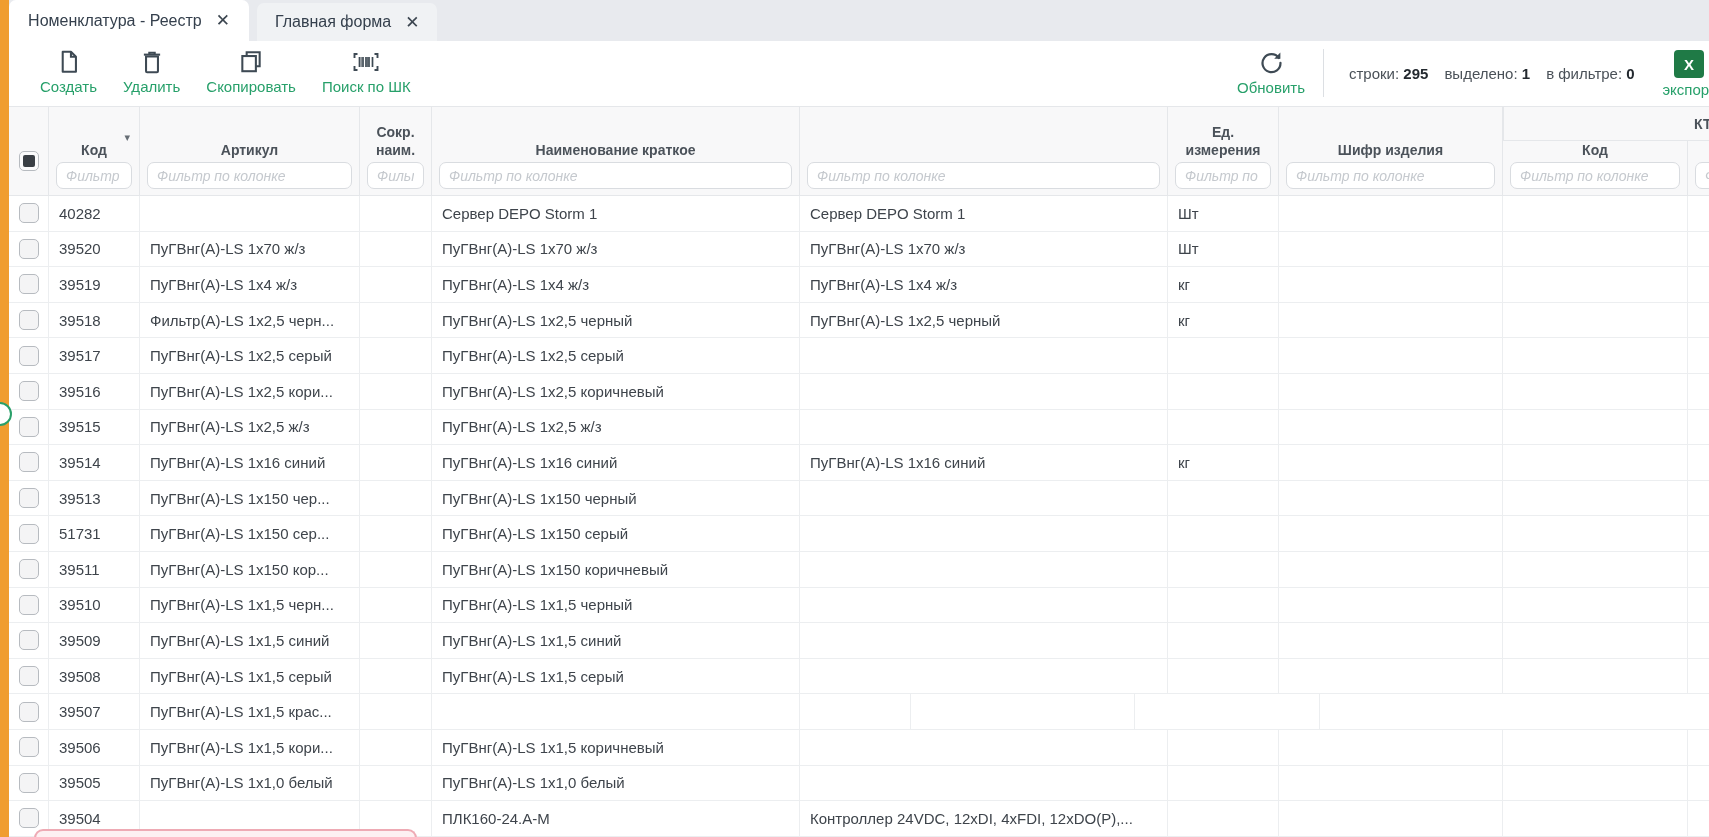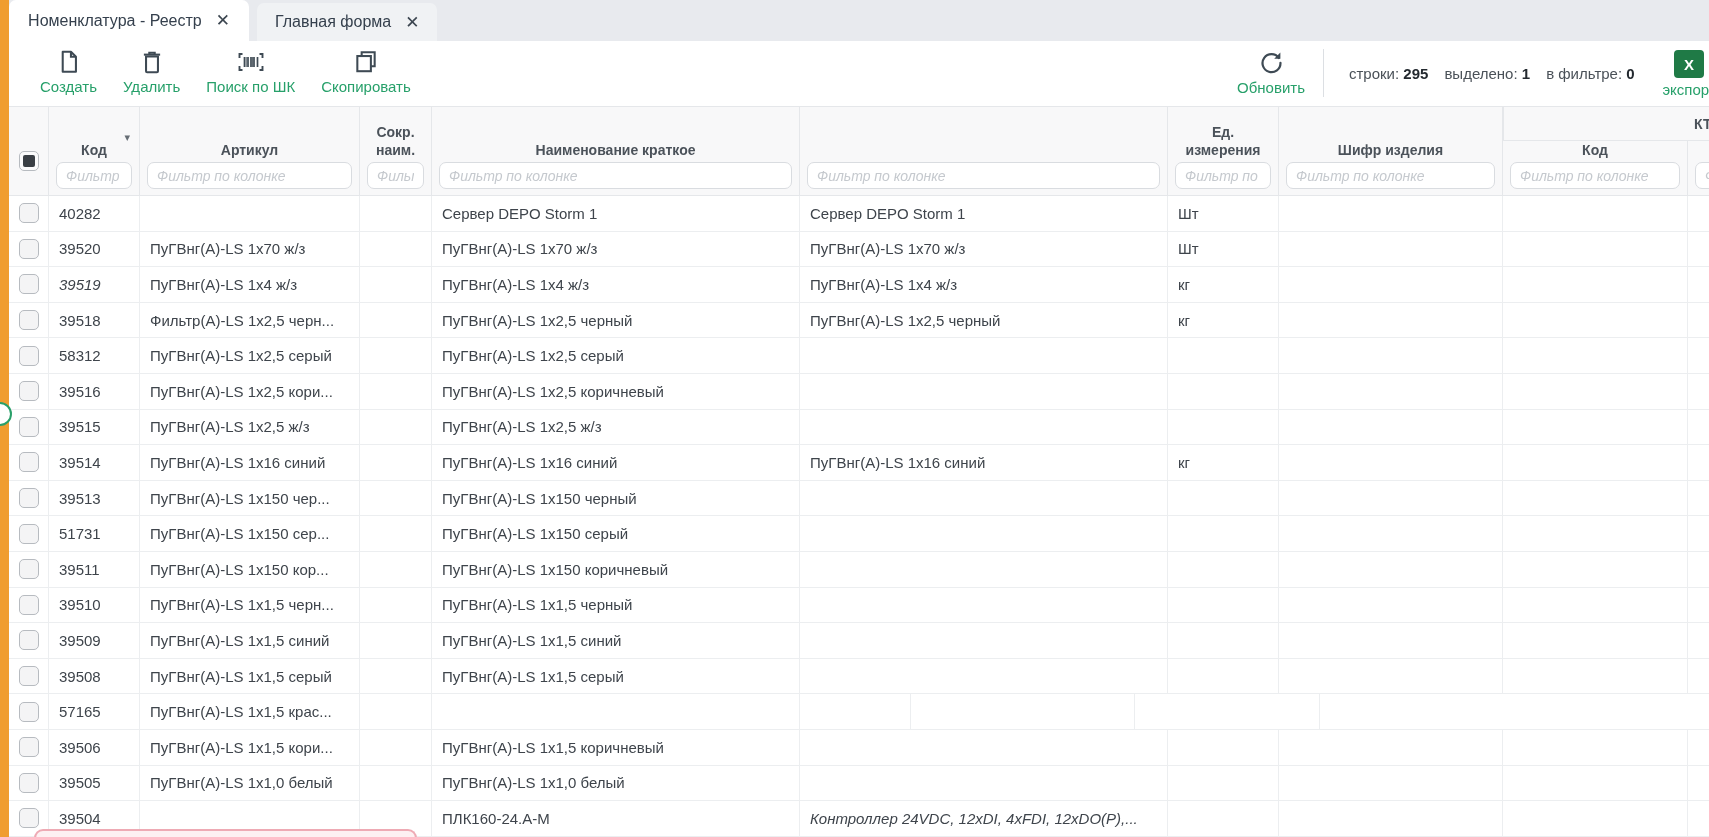--- a/index.html
+++ b/index.html
@@ -101,36 +101,36 @@
         <svg width="26" height="26" viewBox="0 0 24 24">
             <path d="M6.5 7 h11 V20.5 a1 1 0 0 1 -1 1 h-9 a1 1 0 0 1 -1 -1 Z" fill="none" stroke="#3e4a54" stroke-width="1.9"></path>
             <path d="M4.5 5.2 h15" stroke="#3e4a54" stroke-width="1.9"></path>
             <path d="M9.5 5 v-1.6 h5 V5" fill="none" stroke="#3e4a54" stroke-width="1.9"></path>
           </svg>
       </span>
       <span class="tb-label">Удалить</span>
     </div>
     <div class="tb-btn">
       <span>
+        <svg width="26" height="26" viewBox="0 0 24 24">
+            <path d="M8 6.5 V3 h12 v13 h-3.5" fill="none" stroke="#3e4a54" stroke-width="1.9"></path>
+            <rect x="4" y="6.5" width="12.5" height="14" fill="none" stroke="#3e4a54" stroke-width="1.9"></rect>
+          </svg>
+      </span>
+      <span class="tb-label">Скопировать</span>
+    </div>
+    <div class="tb-btn">
+      <span>
         <svg width="28" height="26" viewBox="0 0 28 24">
             <path d="M5.5 4 H2.5 v4 M2.5 16 v4 h3 M22.5 4 h3 v4 M25.5 16 v4 h-3" fill="none" stroke="#3e4a54" stroke-width="1.9"></path>
             <path d="M7.5 7 v10 M11 7 v10 M14 7 v10 M17 7 v10 M20.5 7 v10" stroke="#3e4a54" stroke-width="1.7"></path>
             <path d="M9.2 7 v10 M15.6 7 v10" stroke="#3e4a54" stroke-width="0.9"></path>
           </svg>
       </span>
       <span class="tb-label">Поиск по ШК</span>
-    </div>
-    <div class="tb-btn">
-      <span>
-        <svg width="26" height="26" viewBox="0 0 24 24">
-            <path d="M8 6.5 V3 h12 v13 h-3.5" fill="none" stroke="#3e4a54" stroke-width="1.9"></path>
-            <rect x="4" y="6.5" width="12.5" height="14" fill="none" stroke="#3e4a54" stroke-width="1.9"></rect>
-          </svg>
-      </span>
-      <span class="tb-label">Скопировать</span>
     </div>
   </div>
 
   <div class="tb-btn refresh-btn">
     <span>
       <svg width="27" height="27" viewBox="0 0 28 28">
           <path d="M21.6 9.3 A 9.3 9.3 0 1 0 23.3 14.4" fill="none" stroke="#3e4a54" stroke-width="2.3" stroke-linecap="round"></path>
           <path d="M23.2 3.6 v6.4 h-6.4 z" fill="#3e4a54"></path>
         </svg>
     </span>
@@ -224,21 +224,21 @@
         <div class="gcell c-name_full" style="width: 368px;">ПуГВнг(А)-LS 1х70 ж/з</div>
         <div class="gcell c-unit" style="width: 111px;">Шт</div>
         <div class="gcell c-cipher" style="width: 224px;"></div>
         <div class="gcell c-ktru_code" style="width: 185px;"></div>
         <div class="gcell c-ktru_extra" style="width: 160px;"></div>
       </div>
       <div class="grow">
         <div class="gcell c-select" style="width: 40px;">
           <div class="cb"></div>
         </div>
-        <div class="gcell c-code" style="width: 91px; font-style: italic;">39519</div>
+        <div class="gcell c-code" style="width: 91px;">39519</div>
         <div class="gcell c-article" style="width: 220px;">ПуГВнг(А)-LS 1х4 ж/з</div>
         <div class="gcell c-abbr" style="width: 72px;"></div>
         <div class="gcell c-name_short" style="width: 368px;">ПуГВнг(А)-LS 1х4 ж/з</div>
         <div class="gcell c-name_full" style="width: 368px;">ПуГВнг(А)-LS 1х4 ж/з</div>
         <div class="gcell c-unit" style="width: 111px;">кг</div>
         <div class="gcell c-cipher" style="width: 224px;"></div>
         <div class="gcell c-ktru_code" style="width: 185px;"></div>
         <div class="gcell c-ktru_extra" style="width: 160px;"></div>
       </div>
       <div class="grow">
@@ -252,21 +252,21 @@
         <div class="gcell c-name_full" style="width: 368px;">ПуГВнг(А)-LS 1х2,5 черный</div>
         <div class="gcell c-unit" style="width: 111px;">кг</div>
         <div class="gcell c-cipher" style="width: 224px;"></div>
         <div class="gcell c-ktru_code" style="width: 185px;"></div>
         <div class="gcell c-ktru_extra" style="width: 160px;"></div>
       </div>
       <div class="grow">
         <div class="gcell c-select" style="width: 40px;">
           <div class="cb"></div>
         </div>
-        <div class="gcell c-code" style="width: 91px;">58312</div>
+        <div class="gcell c-code" style="width: 91px;">39517</div>
         <div class="gcell c-article" style="width: 220px;">ПуГВнг(А)-LS 1х2,5 серый</div>
         <div class="gcell c-abbr" style="width: 72px;"></div>
         <div class="gcell c-name_short" style="width: 368px;">ПуГВнг(А)-LS 1х2,5 серый</div>
         <div class="gcell c-name_full" style="width: 368px;"></div>
         <div class="gcell c-unit" style="width: 111px;"></div>
         <div class="gcell c-cipher" style="width: 224px;"></div>
         <div class="gcell c-ktru_code" style="width: 185px;"></div>
         <div class="gcell c-ktru_extra" style="width: 160px;"></div>
       </div>
       <div class="grow">
@@ -392,21 +392,21 @@
         <div class="gcell c-name_full" style="width: 368px;"></div>
         <div class="gcell c-unit" style="width: 111px;"></div>
         <div class="gcell c-cipher" style="width: 224px;"></div>
         <div class="gcell c-ktru_code" style="width: 185px;"></div>
         <div class="gcell c-ktru_extra" style="width: 160px;"></div>
       </div>
       <div class="grow">
         <div class="gcell c-select" style="width: 40px;">
           <div class="cb"></div>
         </div>
-        <div class="gcell c-code" style="width: 91px;">57165</div>
+        <div class="gcell c-code" style="width: 91px;">39507</div>
         <div class="gcell c-article" style="width: 220px;">ПуГВнг(А)-LS 1х1,5 крас...</div>
         <div class="gcell c-abbr" style="width: 72px;"></div>
         <div class="gcell c-name_full" style="width: 368px;"></div>
         <div class="gcell c-unit" style="width: 111px;"></div>
         <div class="gcell c-cipher" style="width: 224px;"></div>
         <div class="gcell c-ktru_code" style="width: 185px;"></div>
         <div class="gcell c-ktru_extra" style="width: 160px;"></div>
       </div>
       <div class="grow">
         <div class="gcell c-select" style="width: 40px;">
@@ -437,21 +437,21 @@
         <div class="gcell c-ktru_extra" style="width: 160px;"></div>
       </div>
       <div class="grow">
         <div class="gcell c-select" style="width: 40px;">
           <div class="cb"></div>
         </div>
         <div class="gcell c-code" style="width: 91px;">39504</div>
         <div class="gcell c-article" style="width: 220px;"></div>
         <div class="gcell c-abbr" style="width: 72px;"></div>
         <div class="gcell c-name_short" style="width: 368px;">ПЛК160-24.А-М</div>
-        <div class="gcell c-name_full" style="width: 368px; font-style: italic;">Контроллер 24VDC, 12xDI, 4xFDI, 12xDO(P),...</div>
+        <div class="gcell c-name_full" style="width: 368px;">Контроллер 24VDC, 12xDI, 4xFDI, 12xDO(P),...</div>
         <div class="gcell c-unit" style="width: 111px;"></div>
         <div class="gcell c-cipher" style="width: 224px;"></div>
         <div class="gcell c-ktru_code" style="width: 185px;"></div>
         <div class="gcell c-ktru_extra" style="width: 160px;"></div>
       </div>
     </div>
 </div>
 
 <div class="pink-callout"></div>
 

